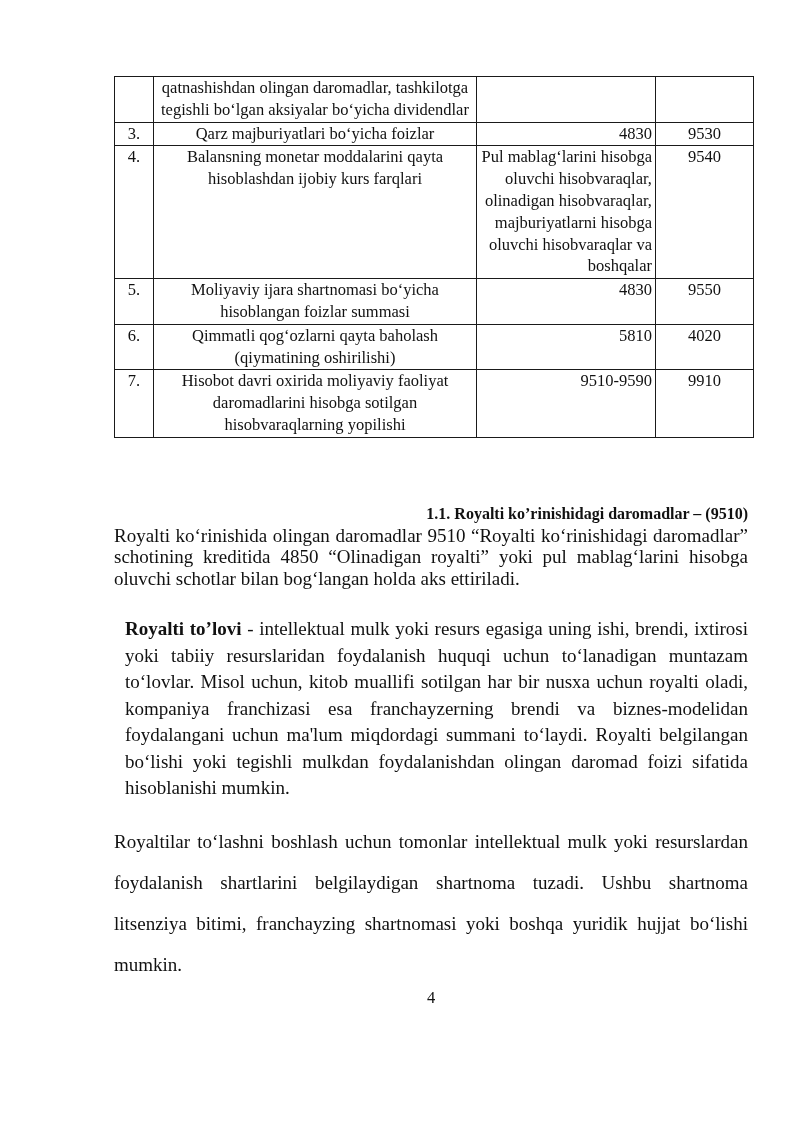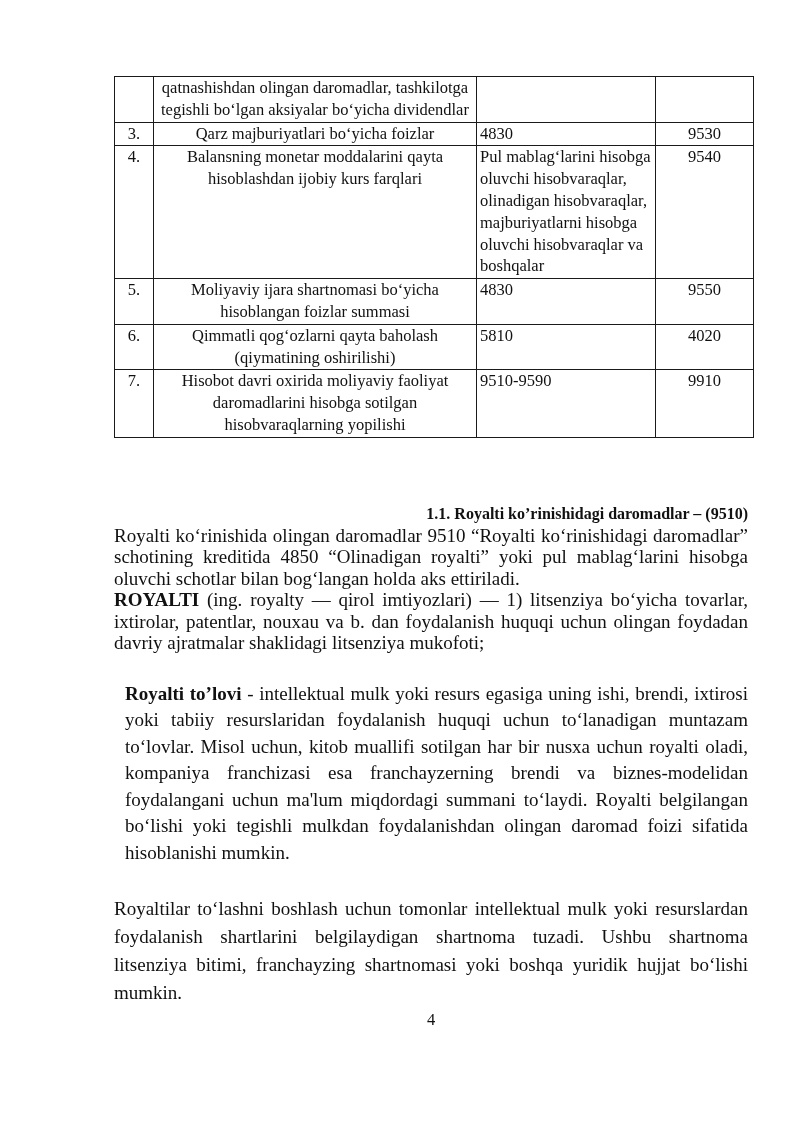--- a/index.html
+++ b/index.html
@@ -34,39 +34,39 @@
     font-size: 16.5px;
   }
   table.accounts td {
     border: 1.6px solid #1a1a1a;
     vertical-align: top;
     padding: 0 3px 1px 3px;
     line-height: 21.8px;
   }
   td.c-num   { width: 32px;  text-align: center; }
   td.c-desc  { width: 316px; text-align: center; padding-left: 5px; }
-  td.c-credit{ width: 172px; text-align: left; }
+  td.c-credit{ width: 172px; text-align: right; }
   td.c-code  { width: 91px;  text-align: center; }
   
   .spacer-after-table { height: 65px; }
   h3.section-heading {
     margin: 0;
     font-size: 16px;
     line-height: 22px;
     font-weight: bold;
     text-align: right;
   }
   p.doc-para {
     margin: 0;
     font-size: 19px;
     text-align: justify;
   }
   p.p-tight { line-height: 21.5px; }
   p.p-loose1 { margin-top: 27px; line-height: 26.5px; margin-left: 11px; }
-  p.p-loose2 { margin-top: 29px; line-height: 28px; }
+  p.p-loose2 { margin-top: 19px; line-height: 41px; }
   .page-number {
     margin-top: 3px;
     text-align: center;
     font-size: 16.5px;
   }
 </style>
 </head>
 <body>
 
 <div class="page">
@@ -112,21 +112,20 @@
         </tr>
       </tbody>
     </table>
 
     <div class="spacer-after-table"></div>
 
     <h3 class="section-heading">1.1. Royalti ko’rinishidagi daromadlar – (9510)</h3>
 
     <p class="doc-para p-tight"><b></b><span>Royalti ko‘rinishida olingan daromadlar 9510 “Royalti ko‘rinishidagi daromadlar” schotining kreditida 4850 “Olinadigan royalti” yoki pul mablag‘larini hisobga oluvchi schotlar bilan bog‘langan holda aks ettiriladi.</span></p>
 
-    <p class="doc-para p-tight"><b>ROYALTI</b><span> (ing. royalty — qirol imtiyozlari) — 1) litsenziya bo‘yicha tovarlar, ixtirolar, patentlar, nouxau  va b. dan foydalanish huquqi uchun olingan foydadan davriy ajratmalar shaklidagi litsenziya mukofoti;</span></p>
 
     <p class="doc-para p-loose1"><b>Royalti to’lovi</b><span> - intellektual mulk yoki resurs egasiga uning ishi, brendi, ixtirosi yoki tabiiy resurslaridan foydalanish huquqi uchun to‘lanadigan muntazam to‘lovlar. Misol uchun, kitob muallifi sotilgan har bir nusxa uchun royalti oladi, kompaniya franchizasi esa franchayzerning brendi va biznes-modelidan foydalangani uchun ma'lum miqdordagi summani to‘laydi. Royalti belgilangan bo‘lishi yoki tegishli mulkdan foydalanishdan olingan daromad foizi sifatida hisoblanishi mumkin.</span></p>
 
     <p class="doc-para p-loose2"><b></b><span>Royaltilar to‘lashni boshlash uchun tomonlar intellektual mulk yoki resurslardan foydalanish shartlarini belgilaydigan shartnoma tuzadi. Ushbu shartnoma litsenziya bitimi, franchayzing shartnomasi yoki boshqa yuridik hujjat bo‘lishi mumkin.</span></p>
 
     <div class="page-number">4</div>
 
   </div>
 </div>
 

